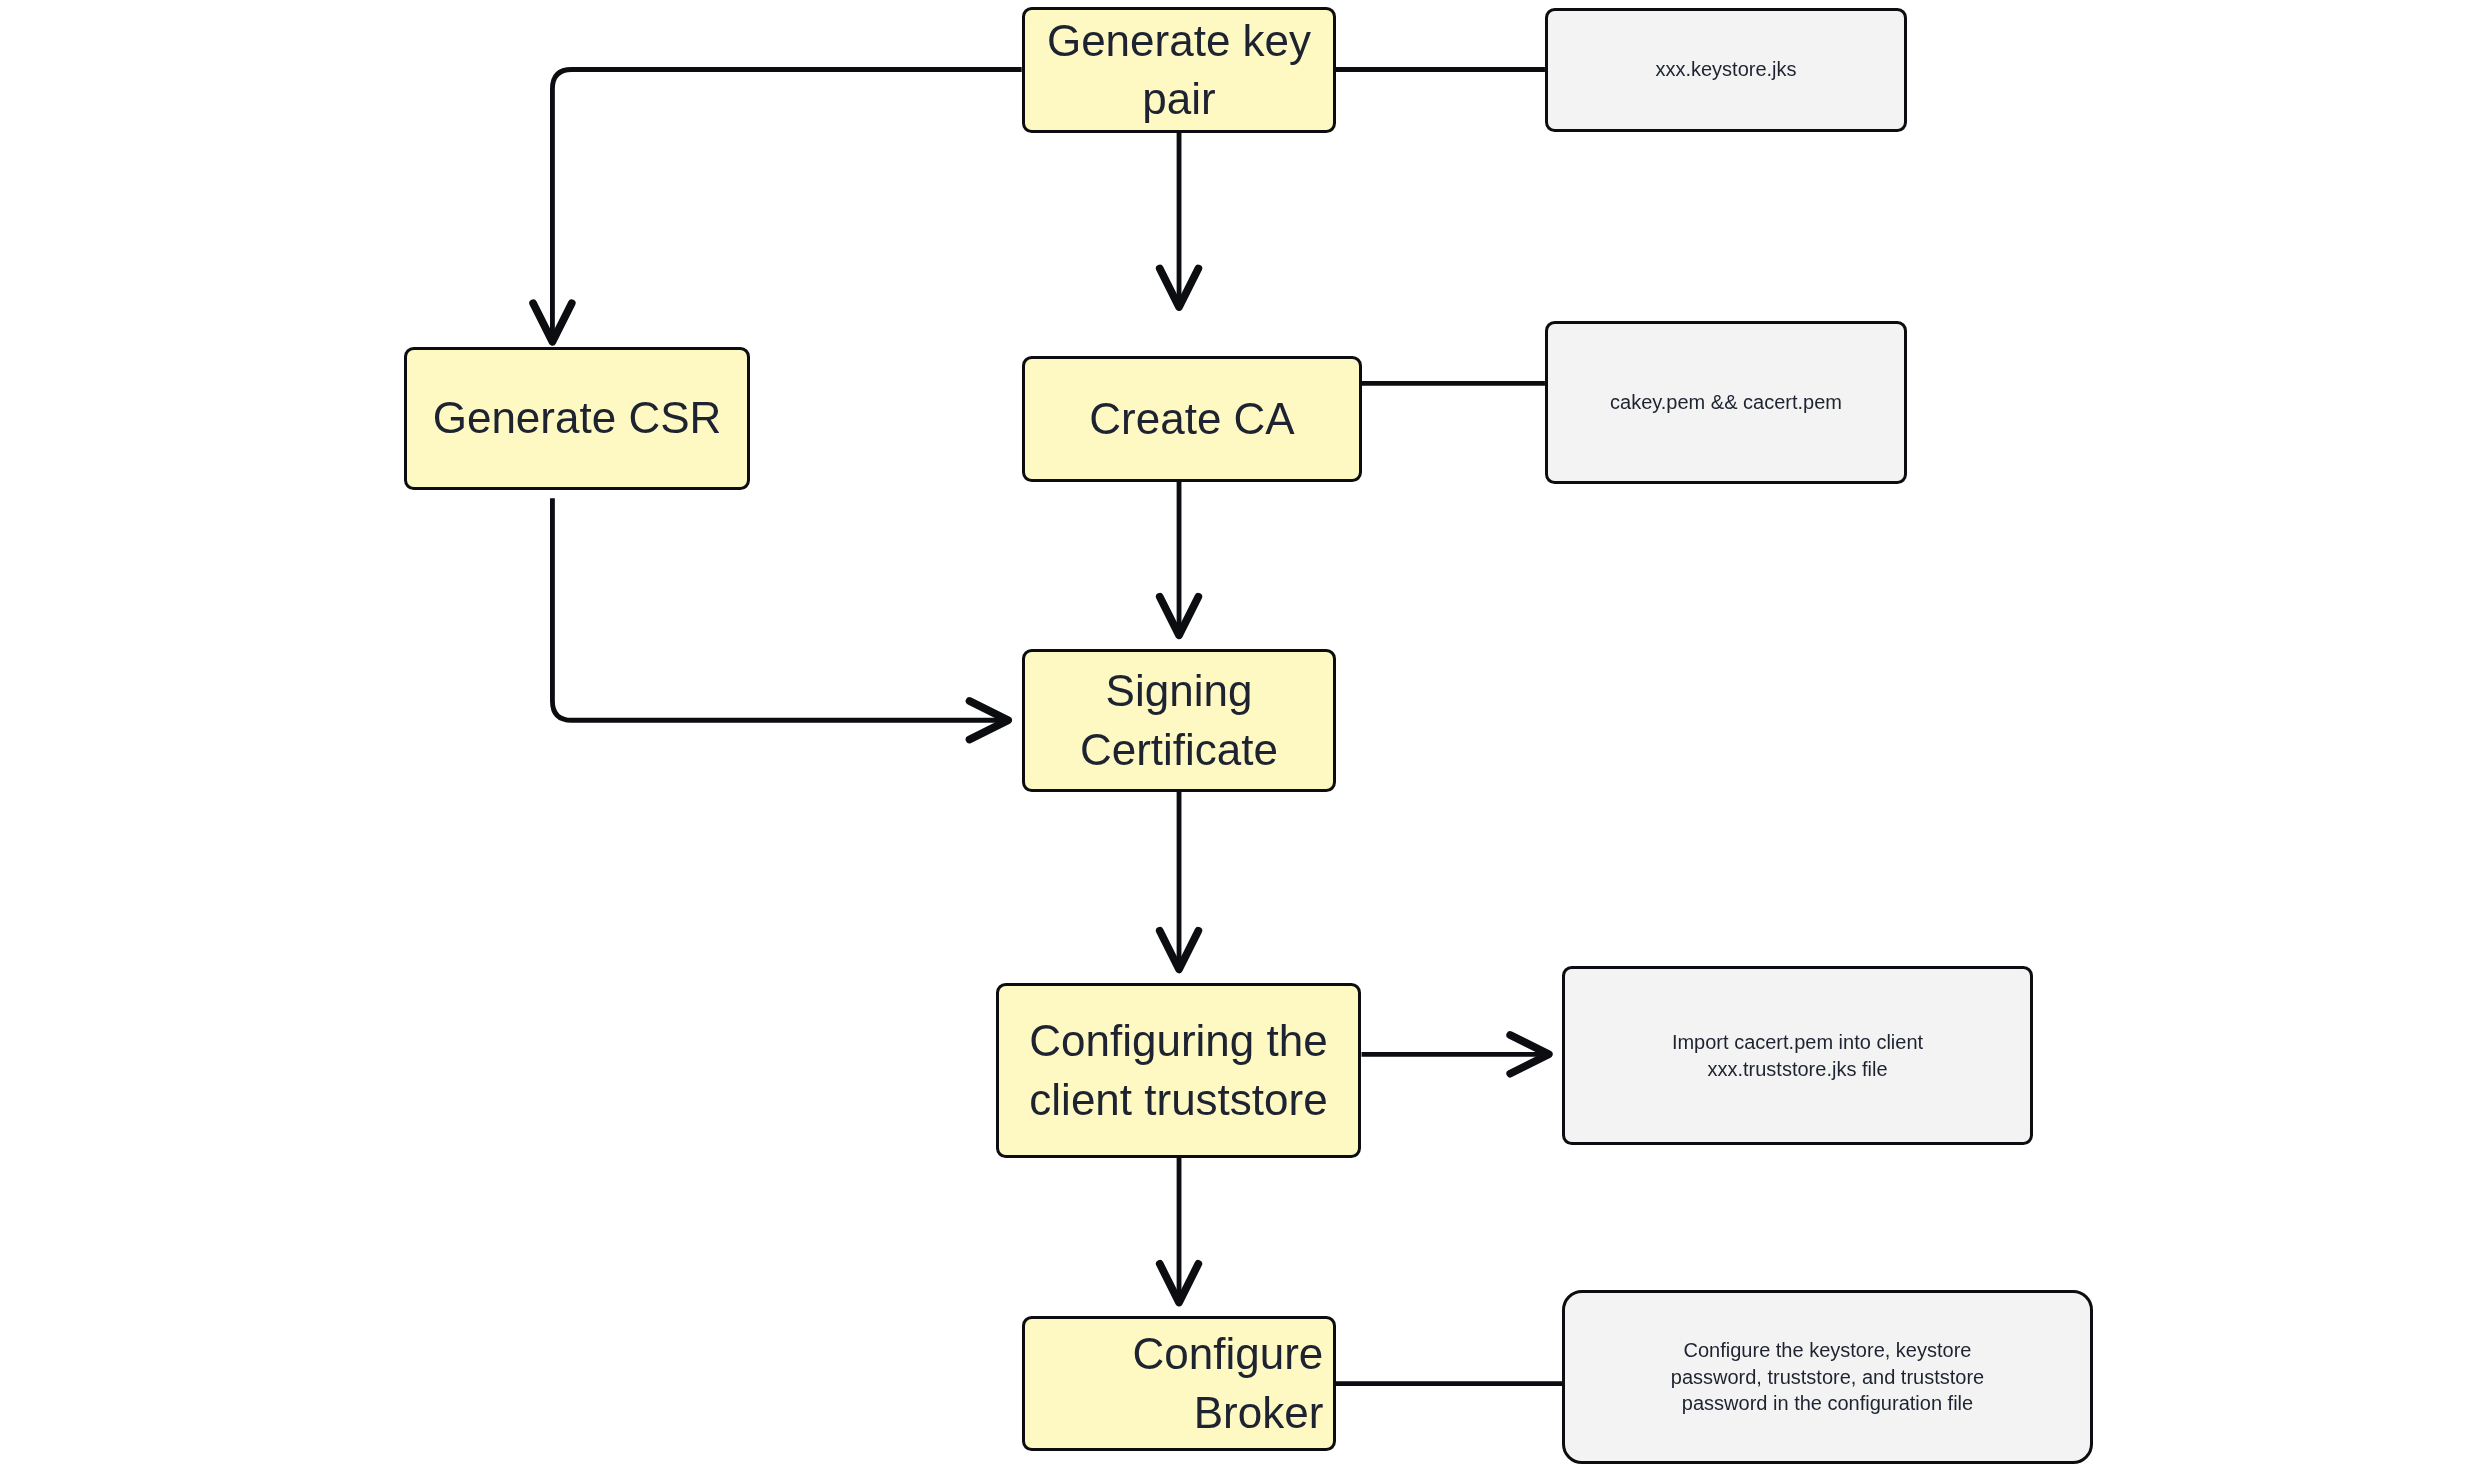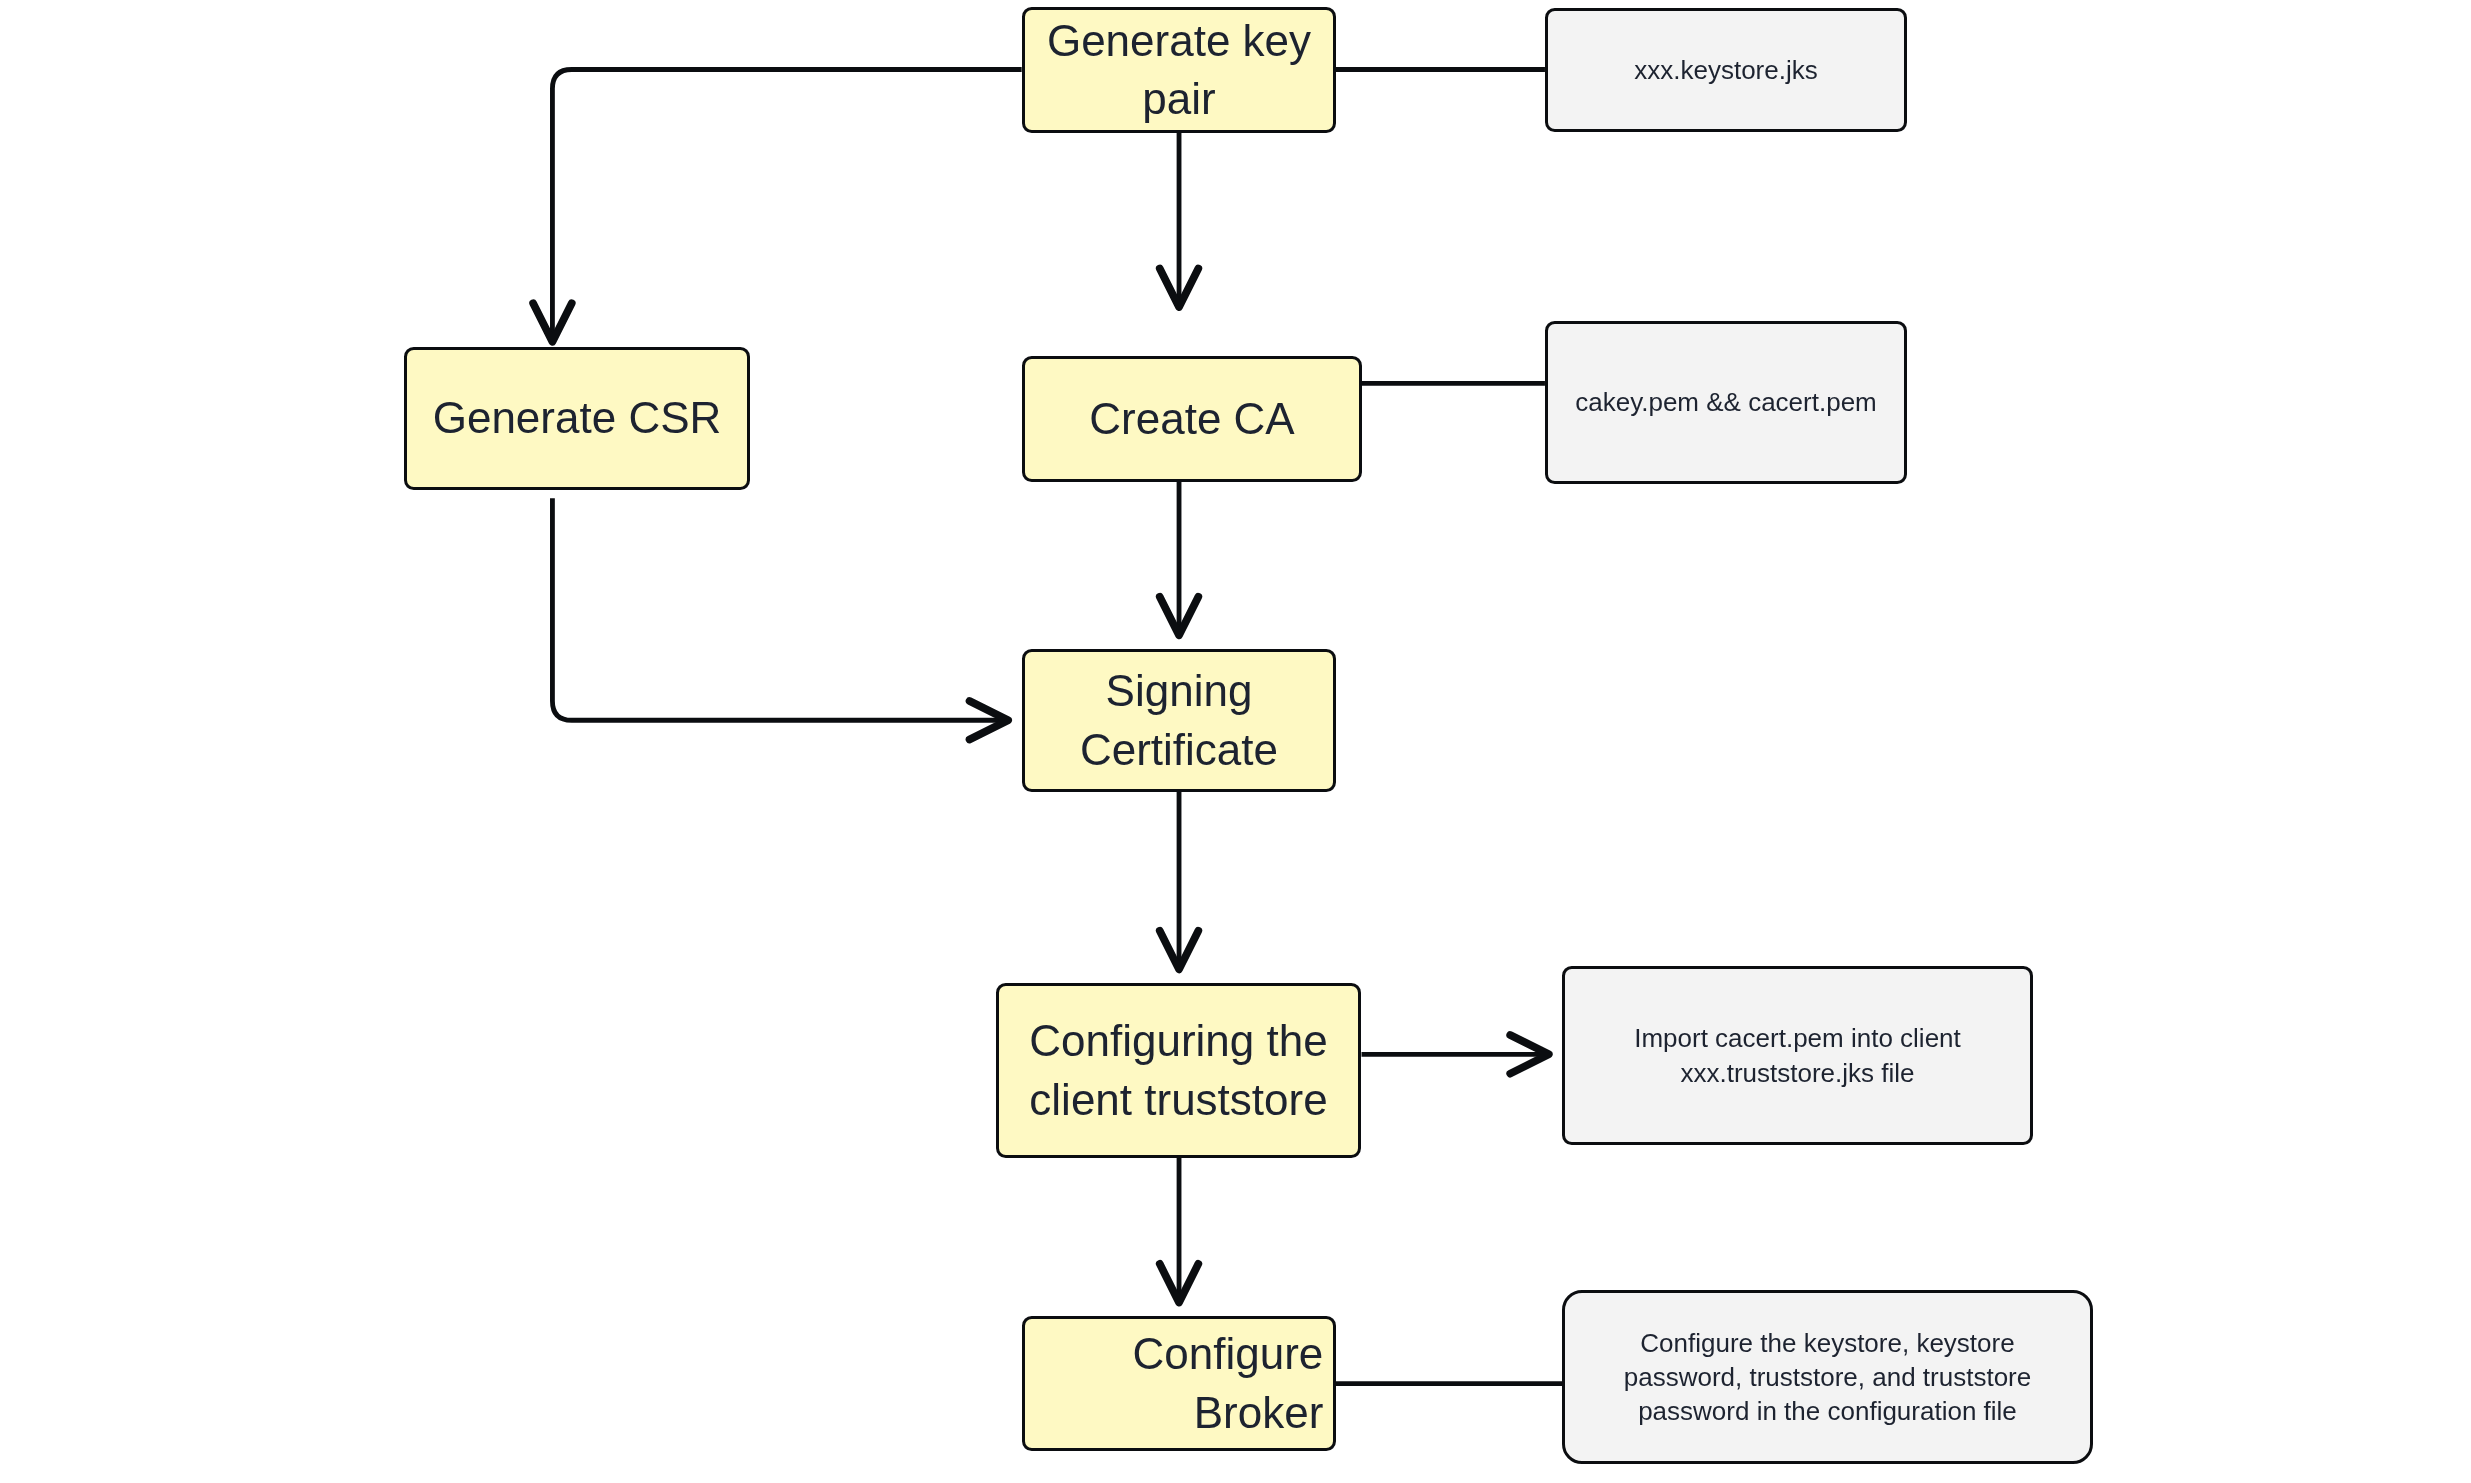--- a/index.html
+++ b/index.html
@@ -38,21 +38,21 @@
     color: #1d2330;
     line-height: 1.32;
     padding: 3.9px 9.7px;
   }
   .node.process {
     background: #fef9c3;
     font-size: 44px;
   }
   .node.note {
     background: #f3f3f3;
-    font-size: 26px;
+    font-size: 20px;
   }
   .node .label {
     white-space: pre-line;
     display: block;
     width: 100%;
   }
 </style>
 </head>
 <body>
 

